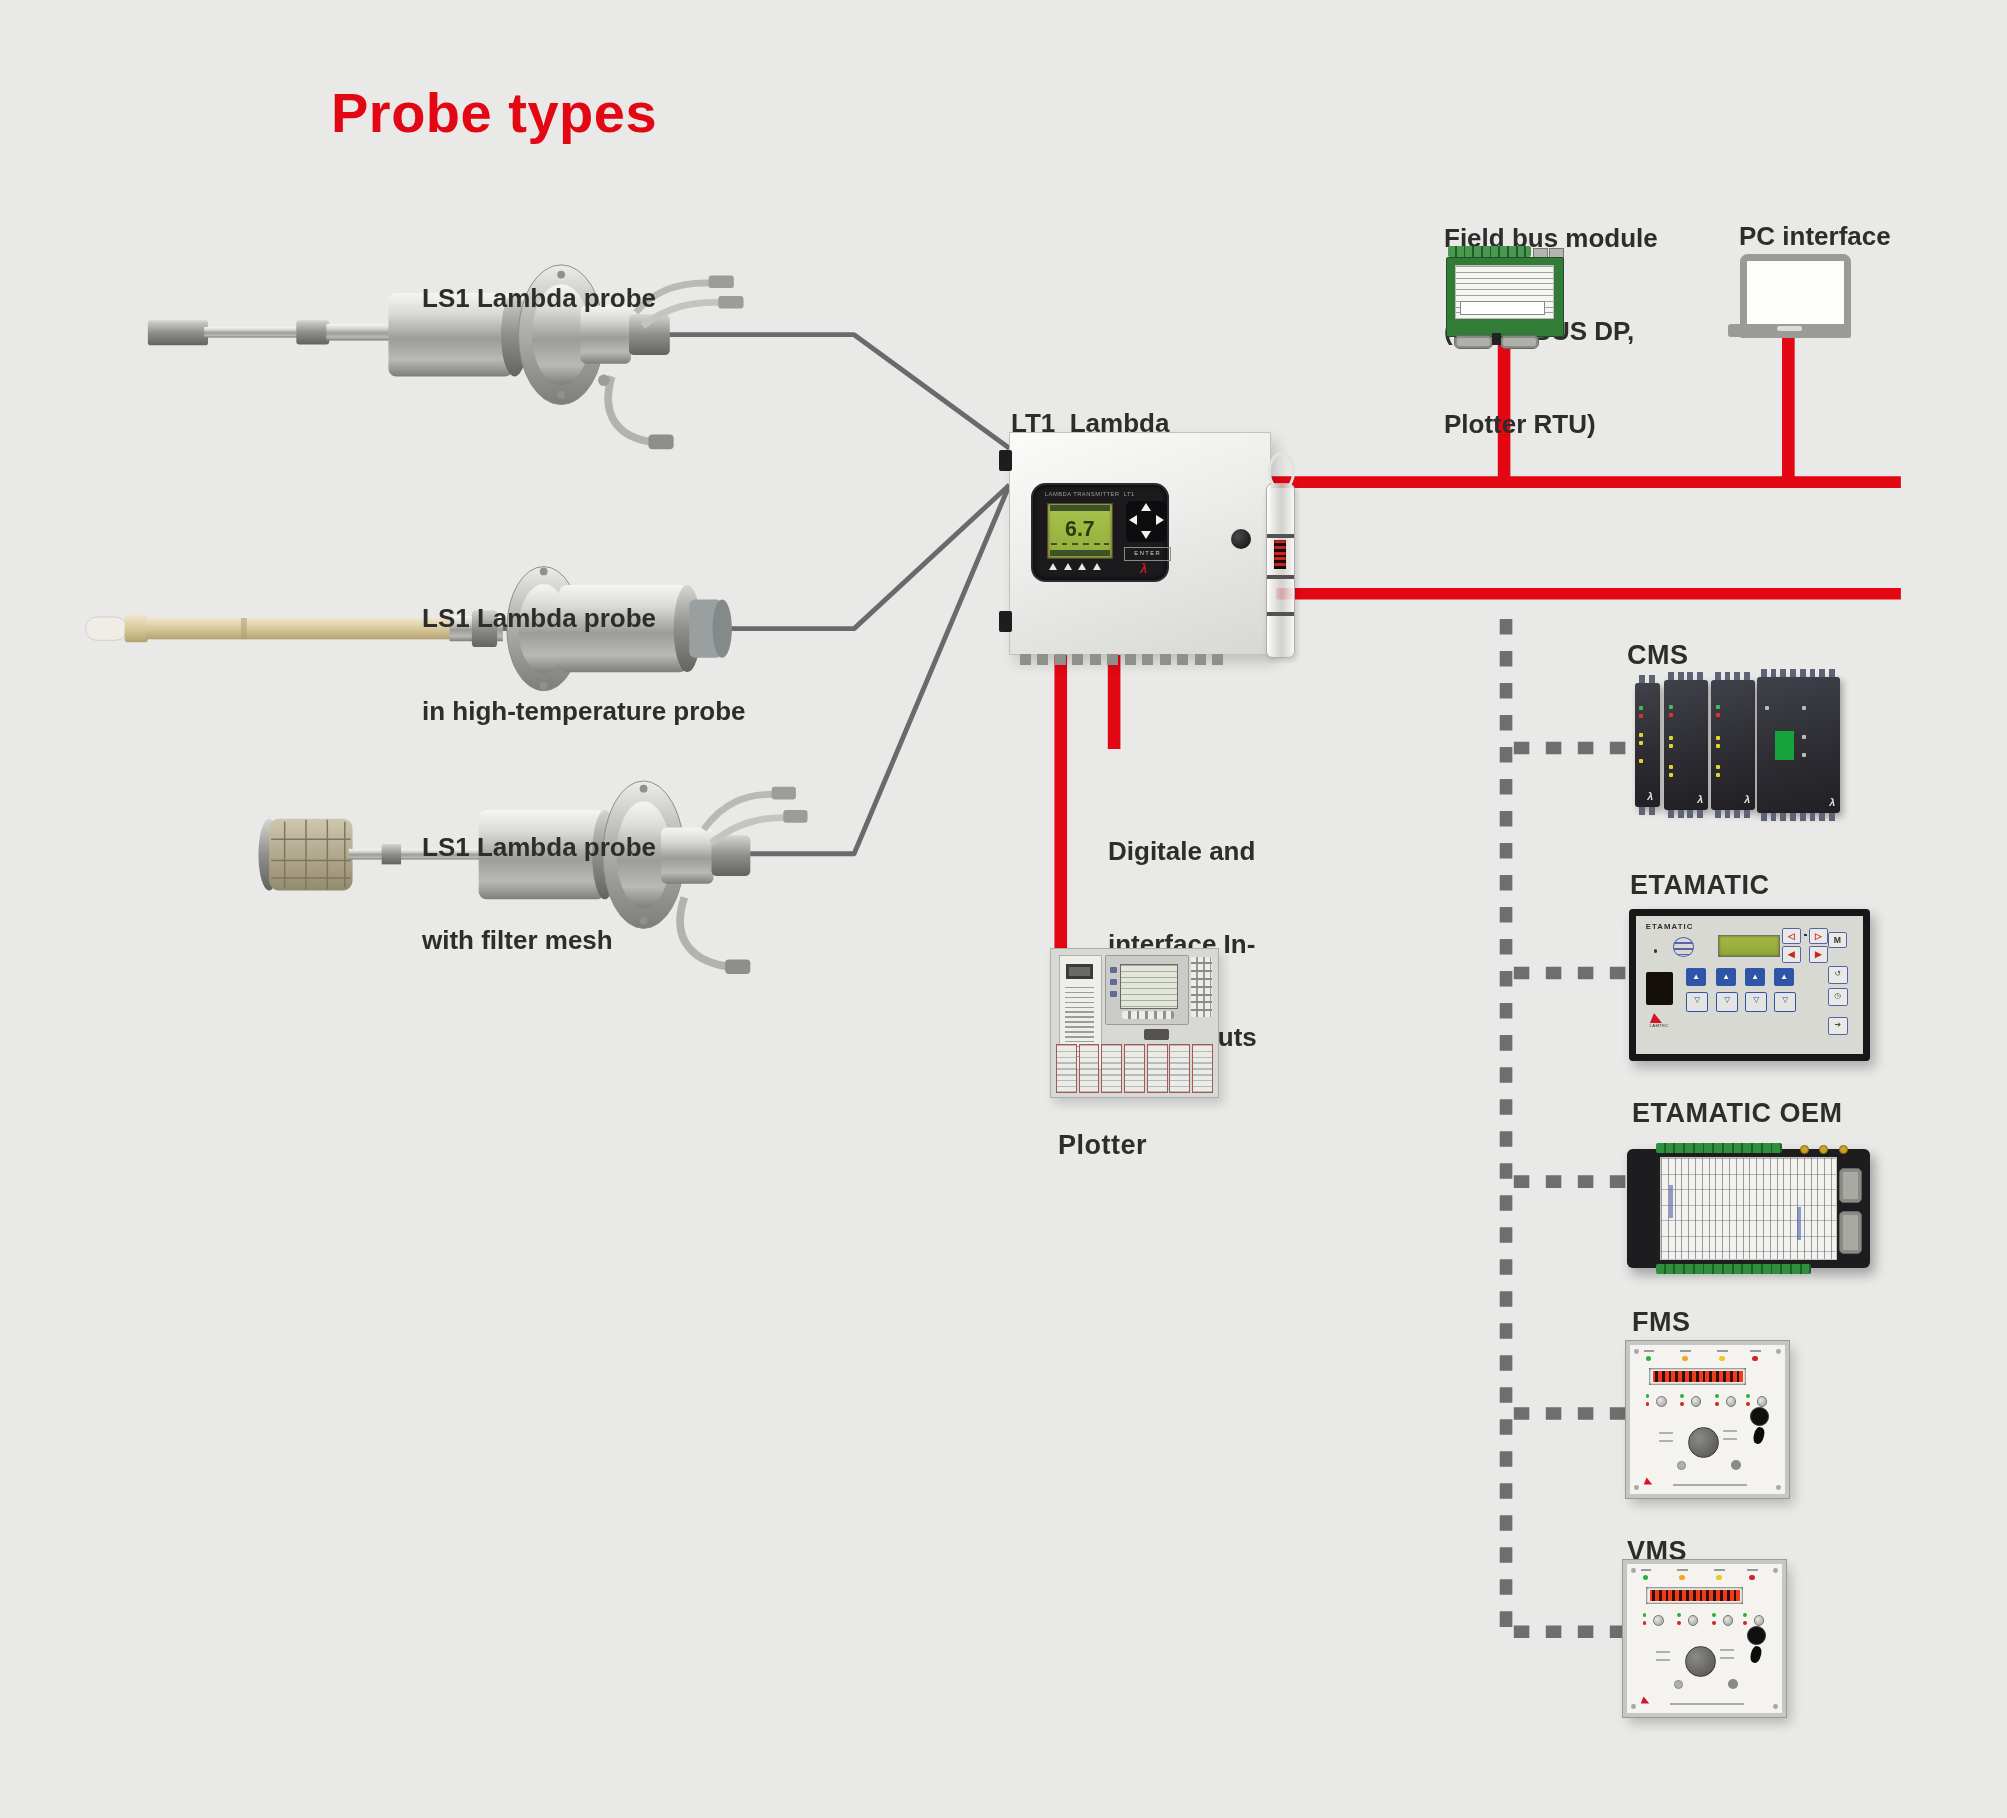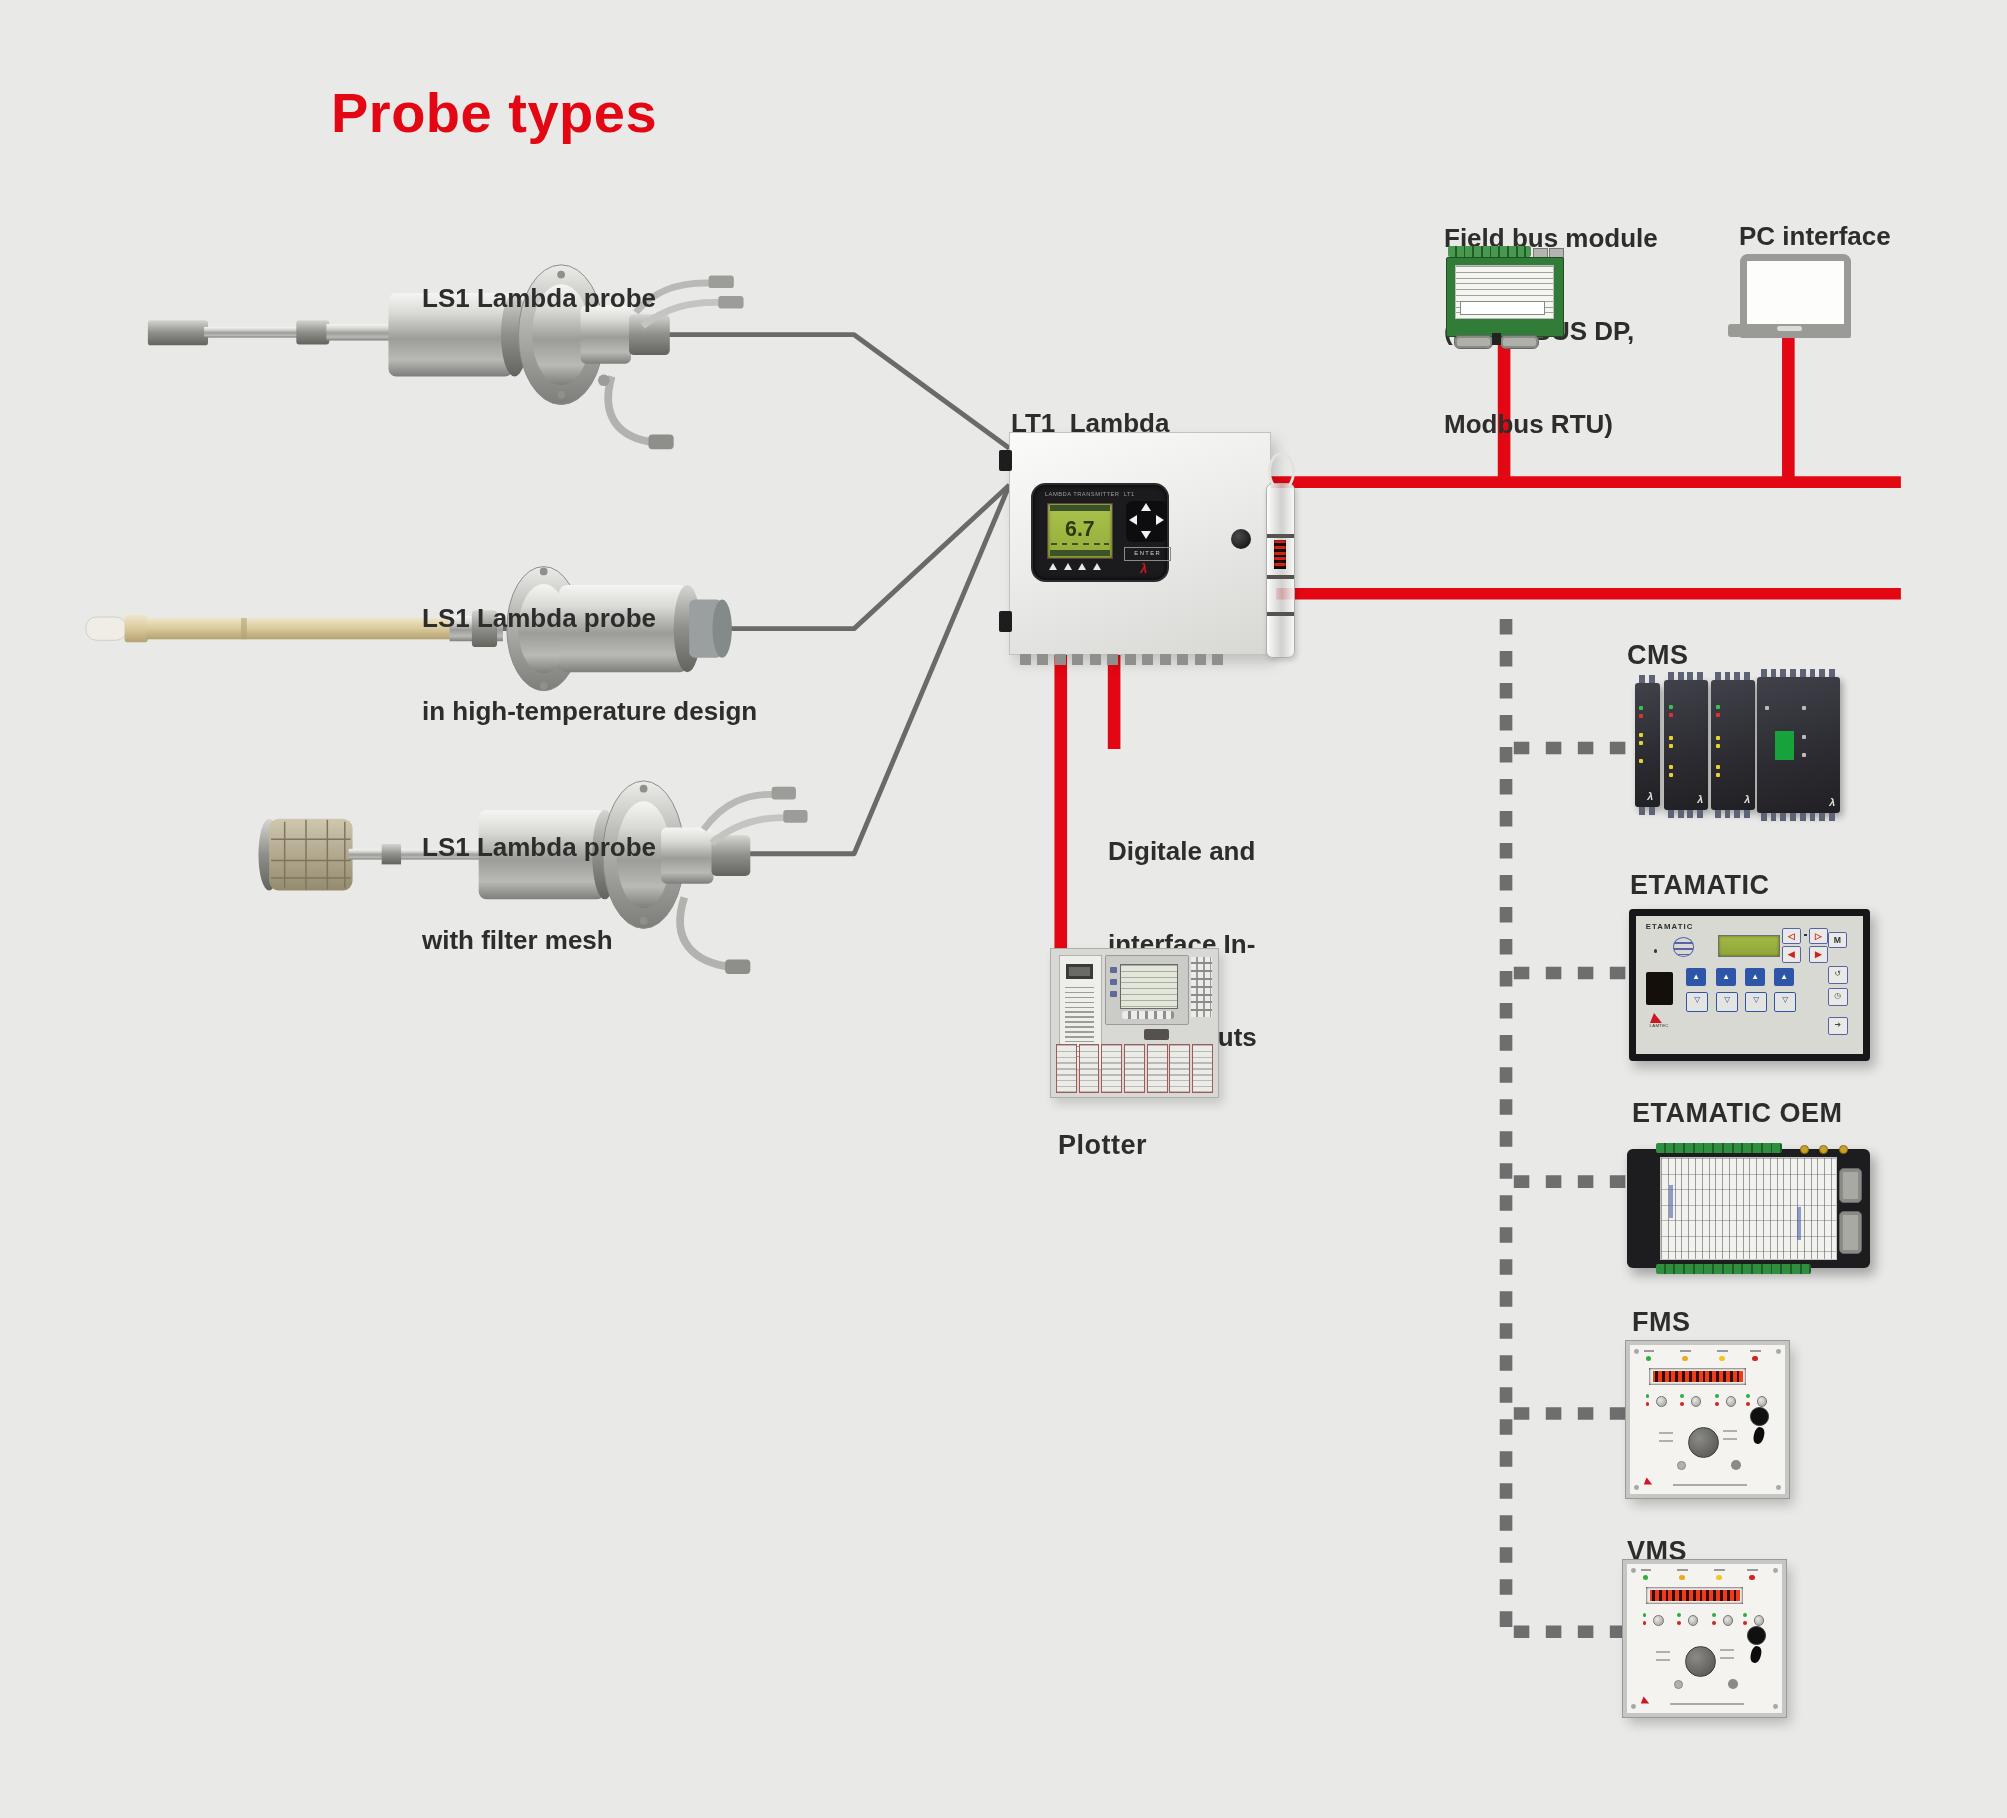--- a/index.html
+++ b/index.html
@@ -283,36 +283,36 @@
     </g>
   </svg>
 
   <div class="ttl">Probe types</div>
 
   <div class="lbl" style="left:422px;top:221px;">
     <div>LS1 Lambda probe</div>
   </div>
   <div class="lbl" style="left:422px;top:541px;">
     <div>LS1 Lambda probe</div>
-    <div>in high-temperature design</div>
+    <div>in high-temperature probe</div>
   </div>
   <div class="lbl" style="left:422px;top:770px;">
     <div>LS1 Lambda probe</div>
     <div>with filter mesh</div>
   </div>
 
   <div class="lbl" style="left:1011px;top:346px;">
     <div>LT1  Lambda</div>
     <div>Transmitter</div>
   </div>
 
   <div class="lbl" style="left:1444px;top:161px;">
     <div>Field bus module</div>
     <div>(PROFIBUS DP,</div>
-    <div>Modbus RTU)</div>
+    <div>Plotter RTU)</div>
   </div>
 
   <div class="lbl" style="left:1739px;top:221px;">PC interface</div>
 
   <div class="lbl" style="left:1108px;top:774px;">
     <div>Digitale and</div>
     <div>interface In-</div>
     <div>and outputs</div>
   </div>
 

